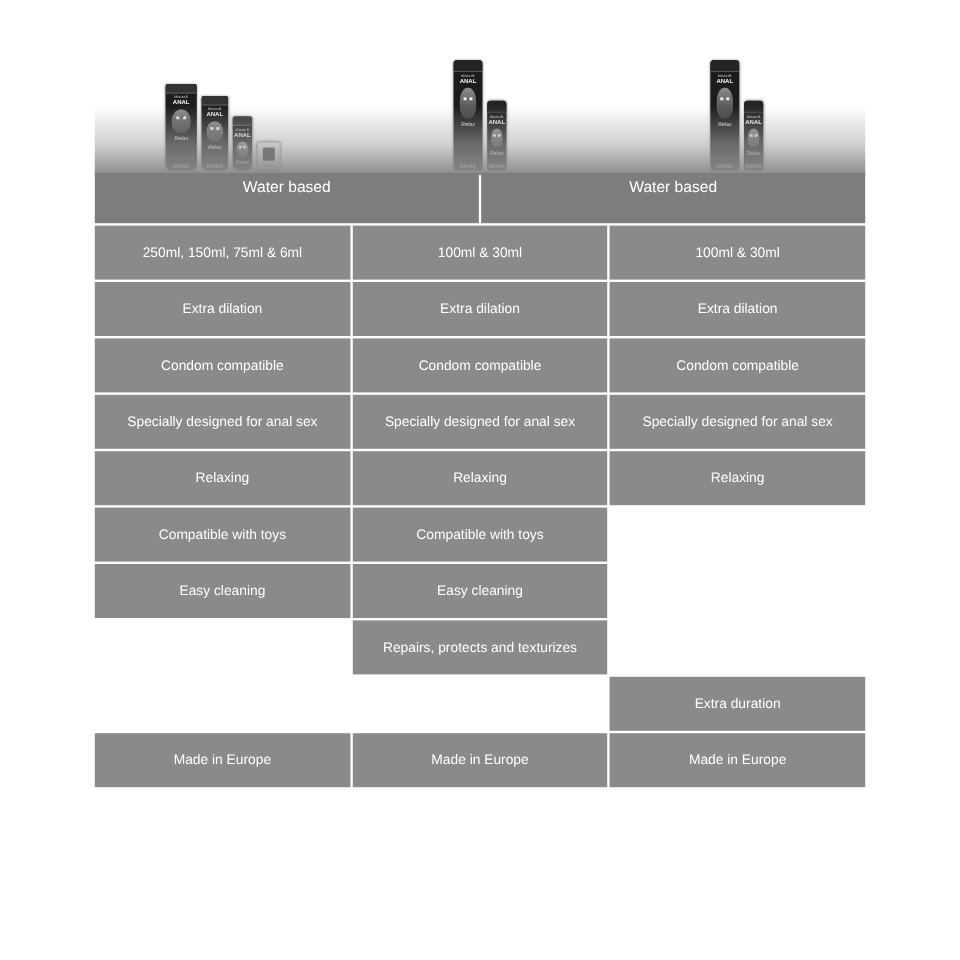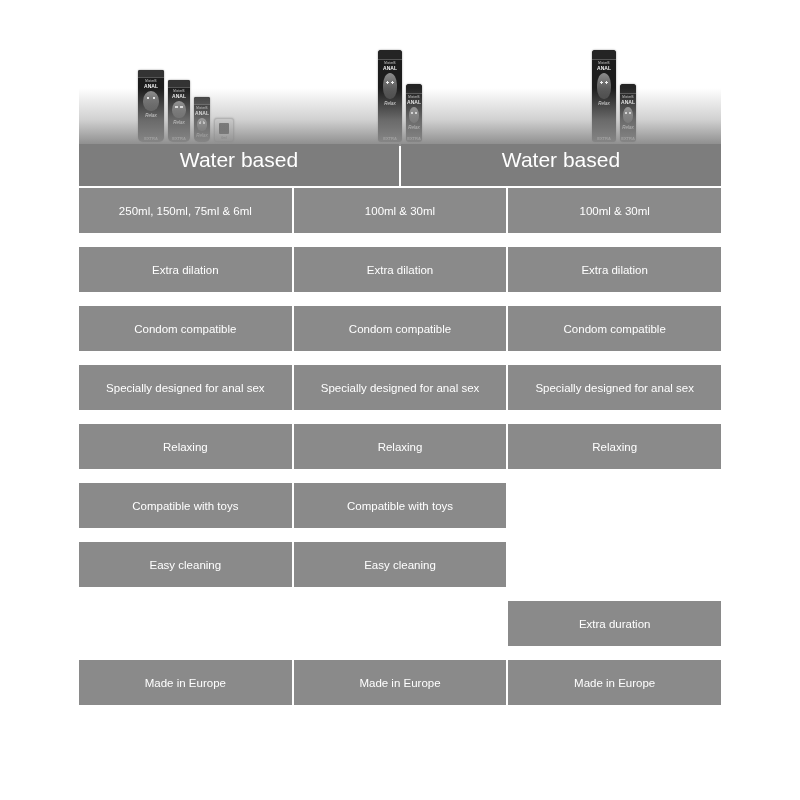--- a/index.html
+++ b/index.html
@@ -130,39 +130,39 @@
   .grid {
     position: absolute;
     left: 79px;
     top: 144px;
     width: 642px;
   }
   .row {
     display: flex;
     width: 100%;
     gap: 2px;
-    margin-bottom: 14px;
+    margin-bottom: 2px;
   }
   .cell {
     flex: 1 1 0;
     min-height: 45px;
     display: flex;
     align-items: center;
     justify-content: center;
     text-align: center;
     color: #ffffff;
     font-size: 11.5px;
     padding: 0 8px;
     box-sizing: border-box;
     background: #8a8a8a;
   }
   .cell.empty { background: transparent; }
   .cell.head {
     background: #7d7d7d;
-    font-size: 21px;
+    font-size: 13px;
     min-height: 44px;
     align-items: flex-start;
     padding-top: 4px;
   }
   .row.header { margin-bottom: 2px; }
   .row.header .cell { min-height: 42px; }
 </style>
 </head>
 <body>
 
@@ -274,20 +274,25 @@
           <div class="cell">Compatible with toys</div>
           <div class="cell empty"></div>
         </div>
         <div class="row">
           <div class="cell">Easy cleaning</div>
           <div class="cell">Easy cleaning</div>
           <div class="cell empty"></div>
         </div>
         <div class="row">
           <div class="cell empty"></div>
+          <div class="cell">Repairs, protects and texturizes</div>
+          <div class="cell empty"></div>
+        </div>
+        <div class="row">
+          <div class="cell empty"></div>
           <div class="cell empty"></div>
           <div class="cell">Extra duration</div>
         </div>
         <div class="row">
           <div class="cell">Made in Europe</div>
           <div class="cell">Made in Europe</div>
           <div class="cell">Made in Europe</div>
         </div>
       </div>
   </div>

